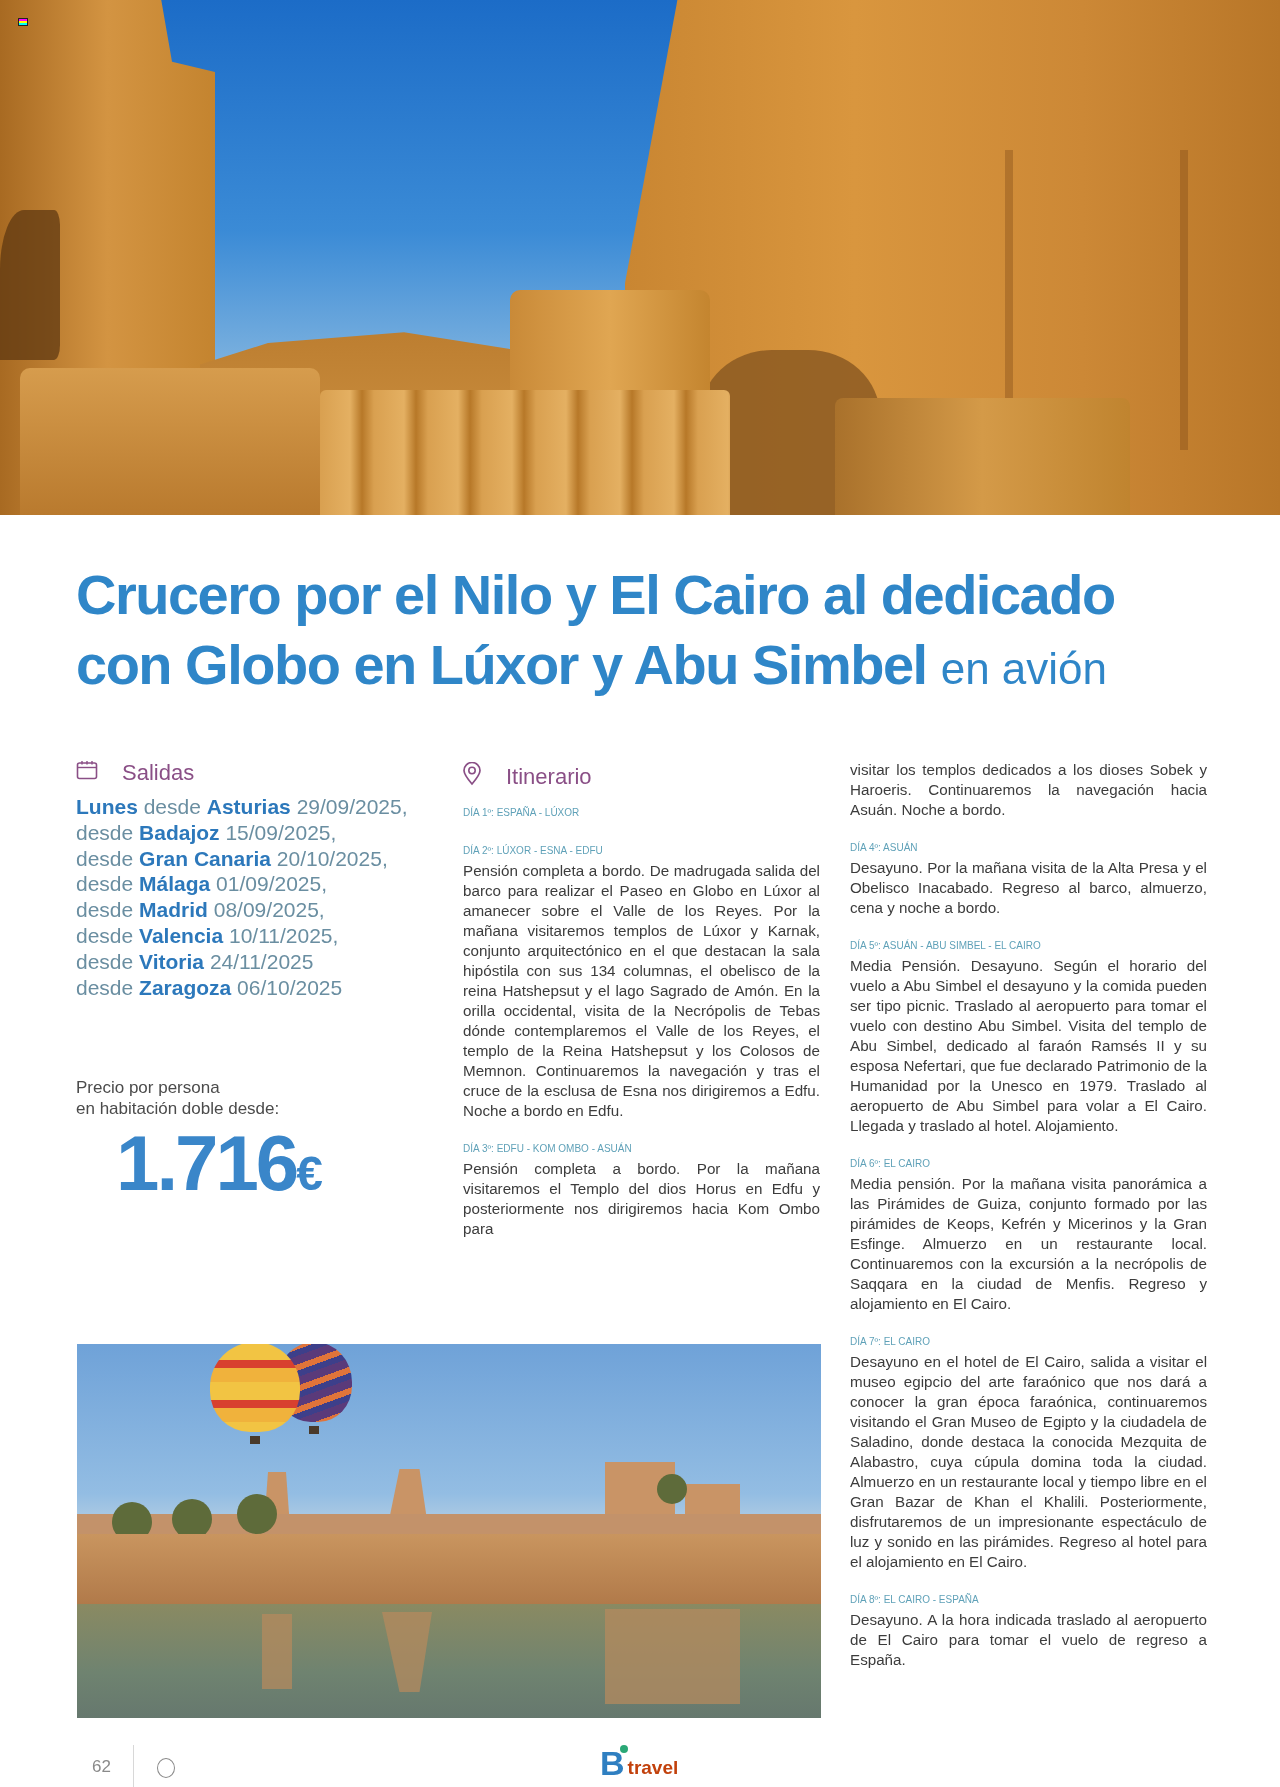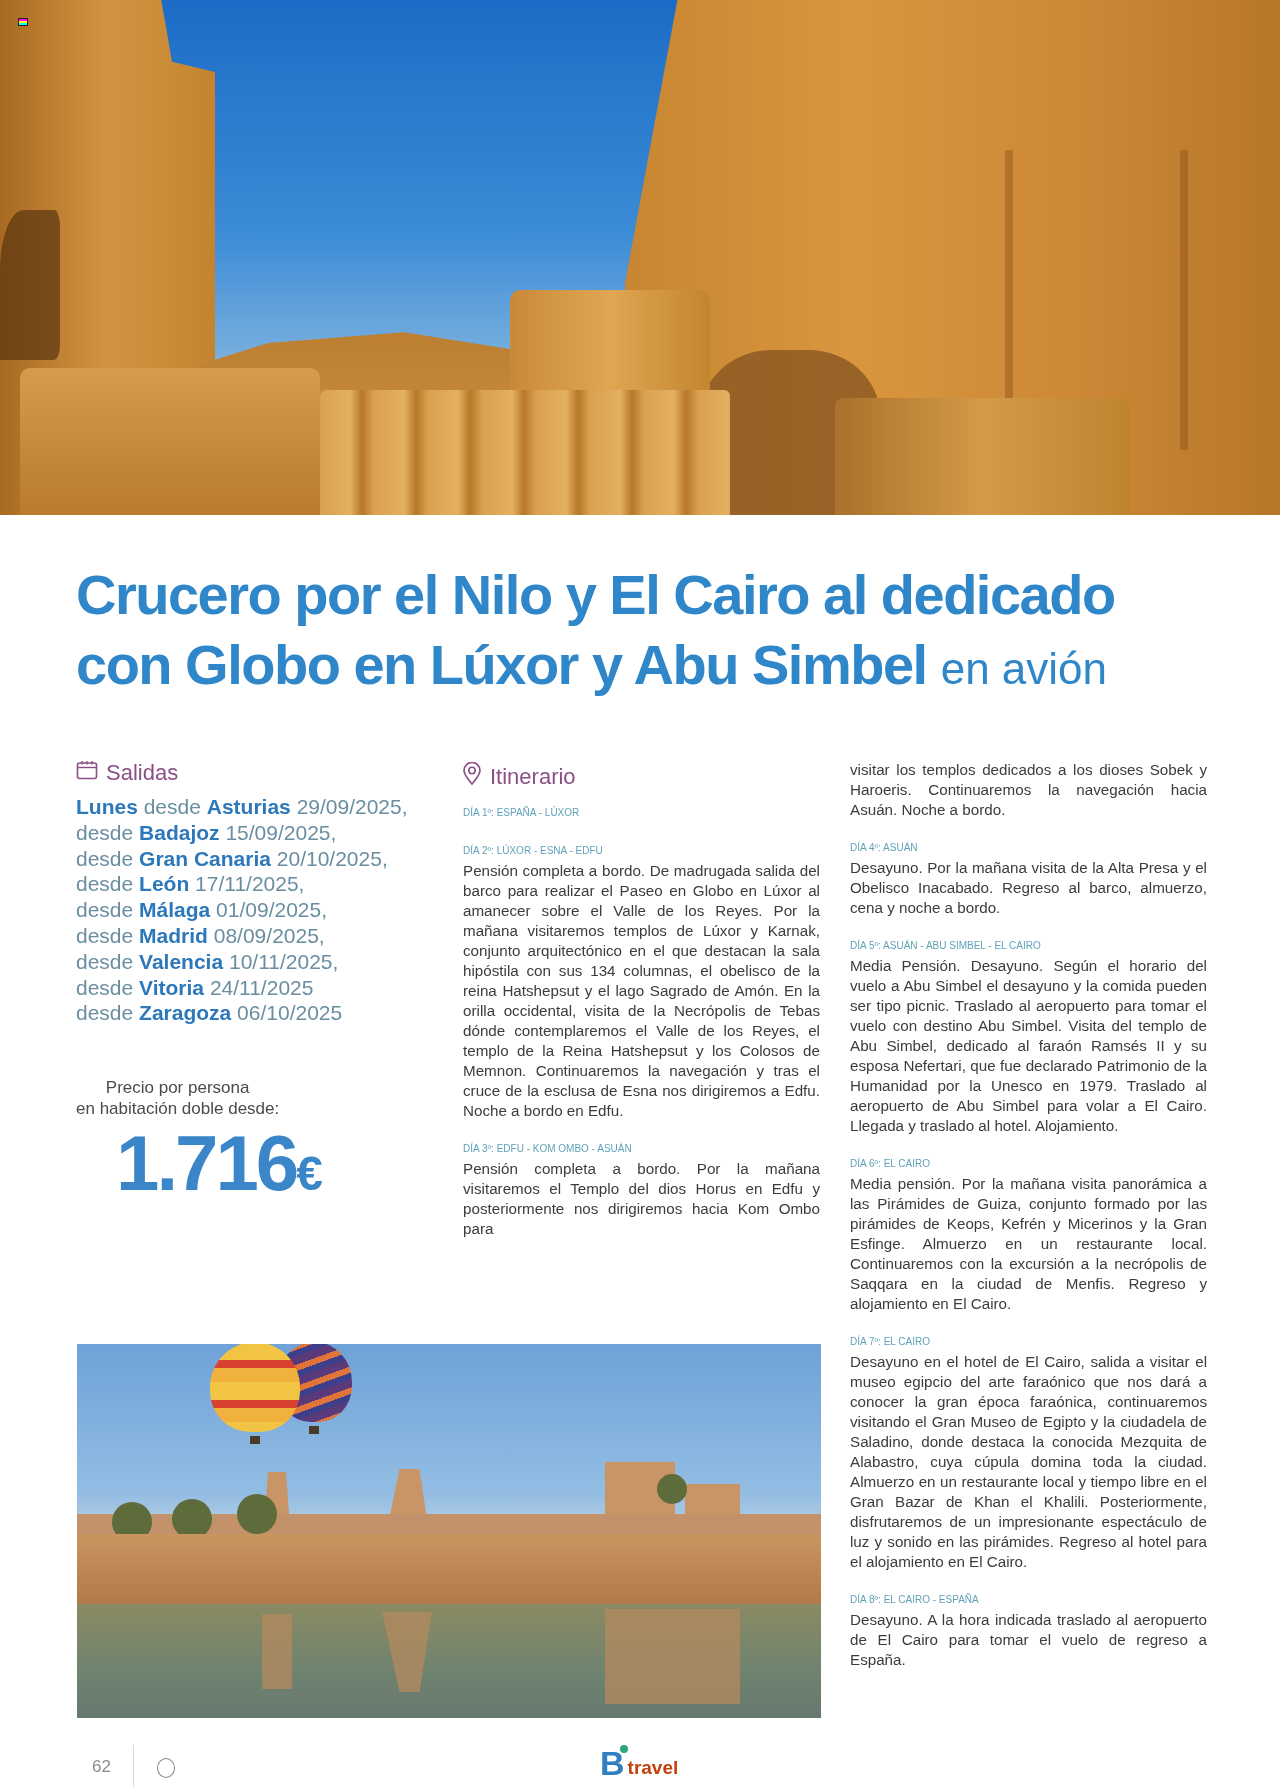--- a/index.html
+++ b/index.html
@@ -30,25 +30,25 @@
     .hero .rubble { position:absolute; left:700px; top:350px; width:180px; height:165px; background:#8c5a22; border-radius:40% 40% 0 0; opacity:0.85; }
     .hero .marker { position:absolute; left:18px; top:18px; width:10px; height:8px;
       background: linear-gradient(180deg,#f0f 0 33%,#ff0 33% 66%,#0ff 66% 100%); border:1px solid #222; }
 
     
     .title { position:absolute; left:76px; top:560px; width:1150px; color:#2f86c8; font-weight:700; font-size:56px; line-height:70px; letter-spacing:-1.5px; }
     .title .line { display:block; white-space:nowrap; }
     .title .suffix { font-weight:400; font-size:44px; letter-spacing:0; color:#2f86c8;margin-top:28px; }
 
     
-    .section-head { display:flex; align-items:center; gap:8px; color:#8a4f86; font-size:22px; }
+    .section-head { display:flex; align-items:center; gap:24px; color:#8a4f86; font-size:22px; }
     .salidas { position:absolute; left:76px; top:760px; width:360px; }
     .salidas .list { margin-top:8px; font-size:21px; line-height:25.8px; color:#6a8ea1; }
     .salidas .list b { color:#2c78bb; font-weight:700; }
-    .price-label { position:absolute; left:76px; top:1077px; font-size:17px; line-height:21px; color:#4b4b4b;text-align:center; }
+    .price-label { position:absolute; left:76px; top:1077px; font-size:17px; line-height:21px; color:#4b4b4b; }
     .price { position:absolute; left:72px; top:1118px; font-size:78px; font-weight:700; color:#3a86c9; letter-spacing:-3px;margin-left:44px; }
     .price .cur { font-size:48px; letter-spacing:0; }
 
     
     .itin-head { position:absolute; left:462px; top:762px; }
     .col { position:absolute; font-size:15.2px; line-height:20px; color:#3c3c3c; text-align:justify; }
     .col-mid { left:463px; top:803px; width:357px; }
     .col-right { left:850px; top:760px; width:357px; }
     .day { margin-bottom:18px; }
     .day-title { color:#5fa1b8; font-size:10px; line-height:20px; text-align:left; }
@@ -110,21 +110,20 @@
           <line x1="11" y1="1" x2="11" y2="4.5" stroke="#8a4f86" stroke-width="1.4"></line>
           <line x1="16" y1="1" x2="16" y2="4.5" stroke="#8a4f86" stroke-width="1.4"></line>
         </svg>
     </span>
     <span>Salidas</span>
   </div>
   <div class="list">
     <div><b>Lunes</b> <span>desde</span> <b>Asturias</b> <span>29/09/2025,</span></div>
     <div><span>desde</span> <b>Badajoz</b> <span>15/09/2025,</span></div>
     <div><span>desde</span> <b>Gran Canaria</b> <span>20/10/2025,</span></div>
-    <div><span>desde</span> <b>León</b> <span>17/11/2025,</span></div>
     <div><span>desde</span> <b>Málaga</b> <span>01/09/2025,</span></div>
     <div><span>desde</span> <b>Madrid</b> <span>08/09/2025,</span></div>
     <div><span>desde</span> <b>Valencia</b> <span>10/11/2025,</span></div>
     <div><span>desde</span> <b>Vitoria</b> <span>24/11/2025</span></div>
     <div><span>desde</span> <b>Zaragoza</b> <span>06/10/2025</span></div>
   </div>
 </div>
 
 <div class="price-label">
   <div>Precio por persona</div>

